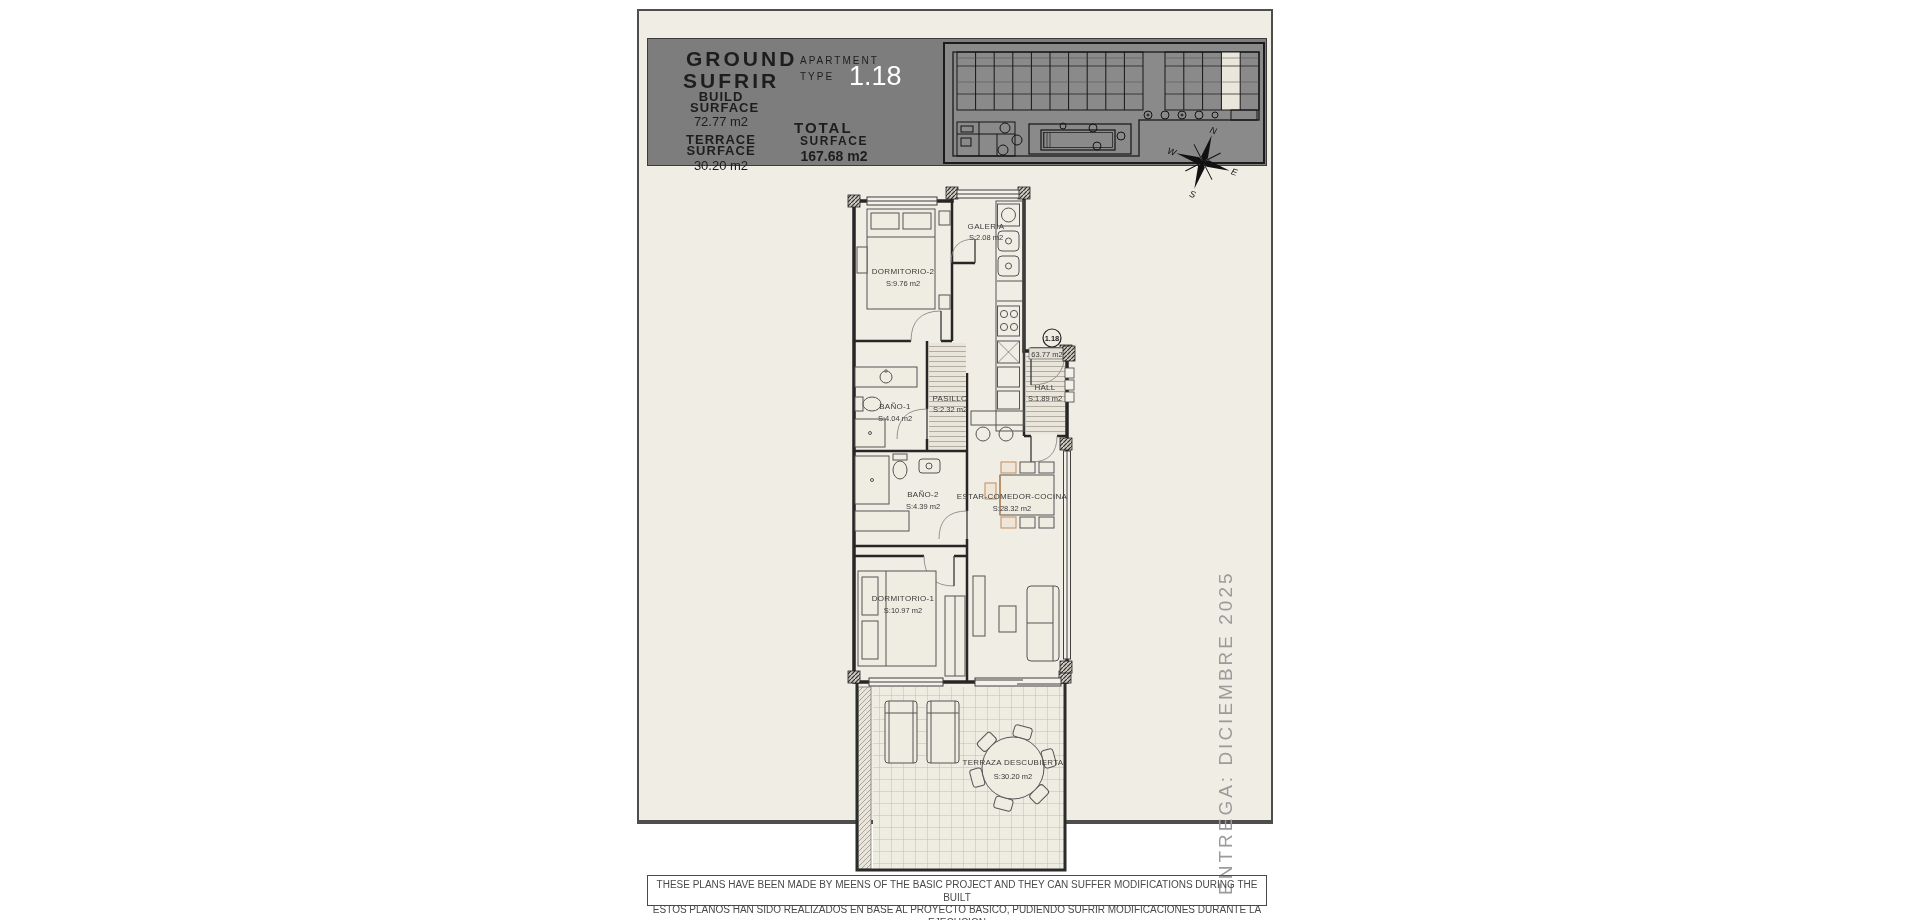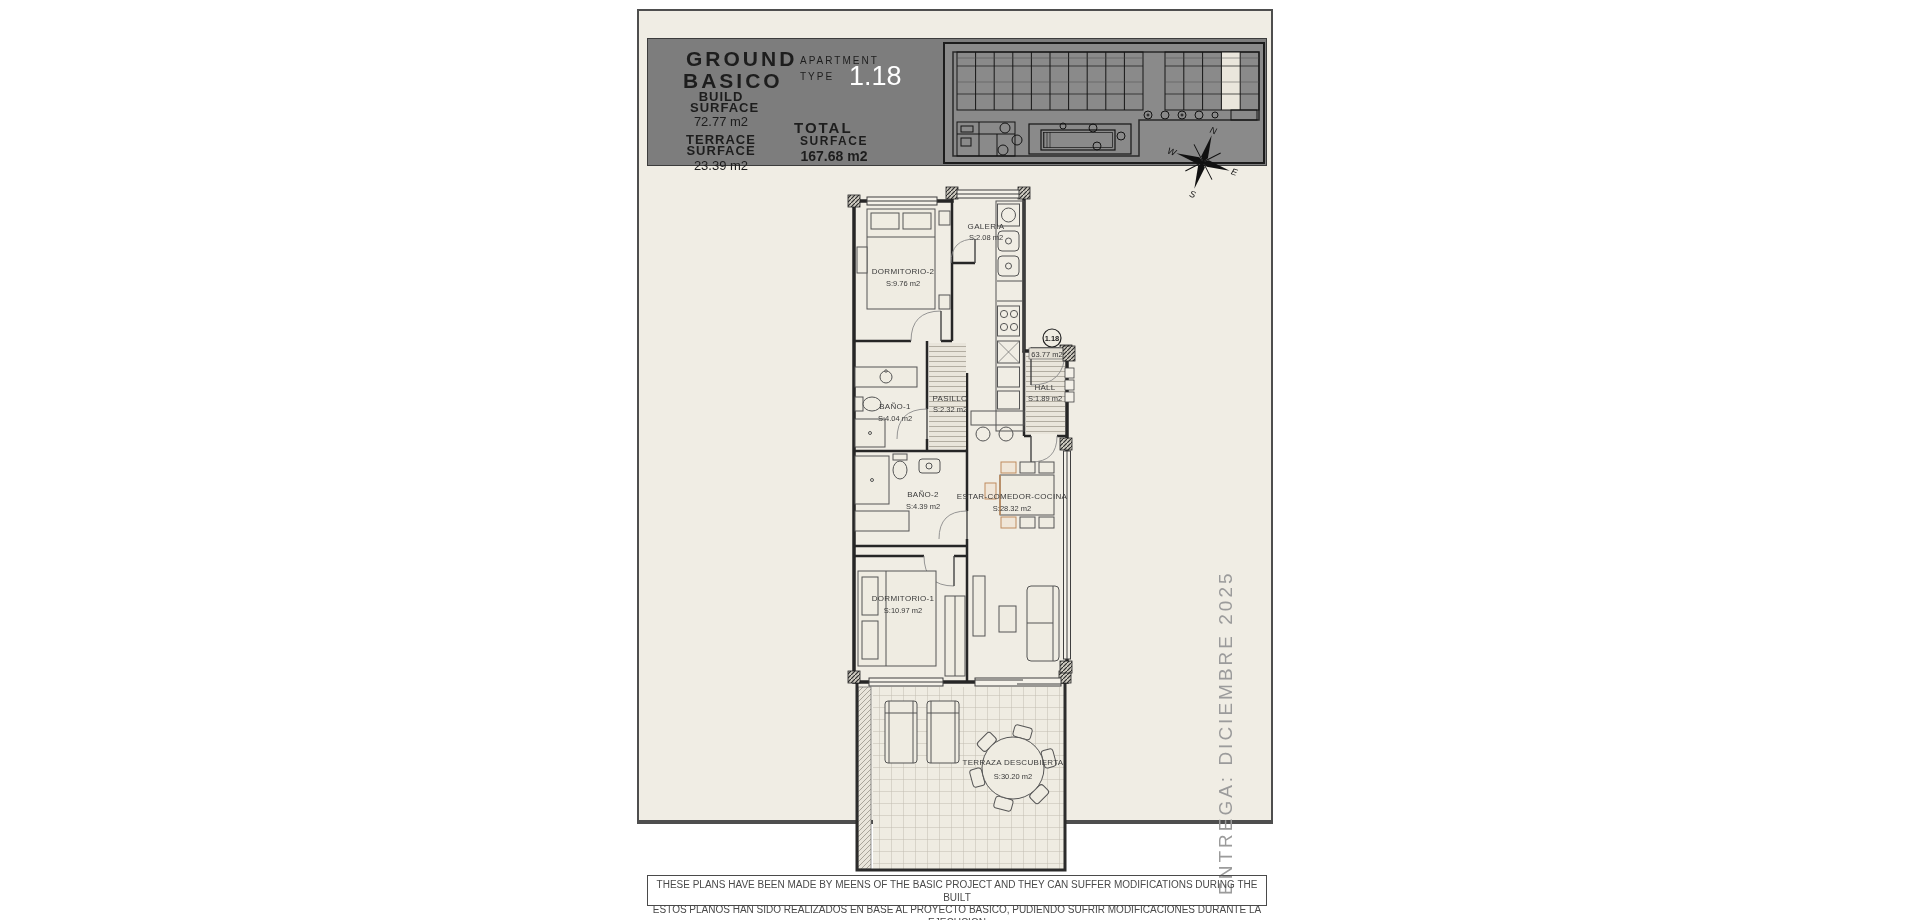--- a/index.html
+++ b/index.html
@@ -34,25 +34,25 @@
               padding-top:3px;}
 </style>
 </head>
 <body>
 
 <div class="stage">
   <div class="page">
 
     <div class="header-box">
       <div class="hb-abs t-floor" style="left:38px;top:9px;">GROUND</div>
-      <div class="hb-abs t-floor" style="left:35px;top:31px;">BASICO</div>
+      <div class="hb-abs t-floor" style="left:35px;top:31px;">SUFRIR</div>
       <div class="hb-abs t-sub" style="left:42px;top:53px;width:62px;white-space:normal;">BUILD SURFACE</div>
       <div class="hb-abs t-val" style="left:36px;top:75px;width:74px;">72.77 m2</div>
       <div class="hb-abs t-sub" style="left:38px;top:96px;width:70px;white-space:normal;">TERRACE SURFACE</div>
-      <div class="hb-abs t-val" style="left:36px;top:119px;width:74px;">23.39 m2</div>
+      <div class="hb-abs t-val" style="left:36px;top:119px;width:74px;">30.20 m2</div>
       <div class="hb-abs t-apt" style="left:152px;top:14px;">APARTMENT</div>
       <div class="hb-abs t-apt" style="left:152px;top:30px;">TYPE</div>
       <div class="hb-abs t-num" style="left:201px;top:22px;">1.18</div>
       <div class="hb-abs t-total1" style="left:146px;top:82px;width:80px;">TOTAL</div>
       <div class="hb-abs t-total2" style="left:146px;top:96px;width:80px;">SURFACE</div>
       <div class="hb-abs t-totalv" style="left:142px;top:110px;width:88px;">167.68 m2</div>
 
       <svg class="siteplan" width="322" height="122" viewBox="0 0 322 122">
         <rect x="1" y="1" width="320" height="120" fill="#8a8a8a" stroke="#1c1c1c" stroke-width="2"></rect>
         <path d="M10,10 V114 H196 V78 H316 V10 Z" fill="none" stroke="#2a2a2a" stroke-width="1.5"></path>

